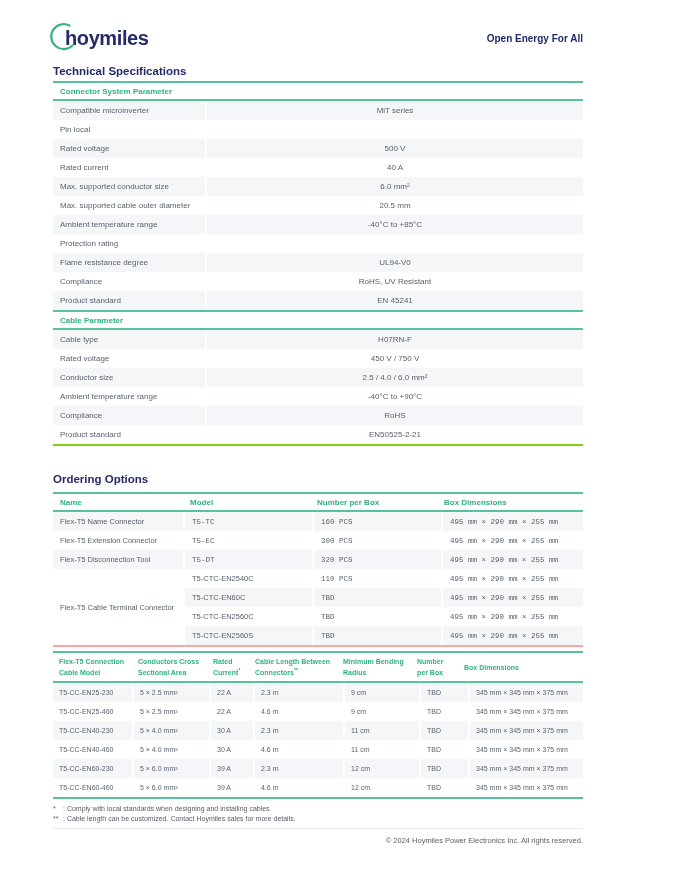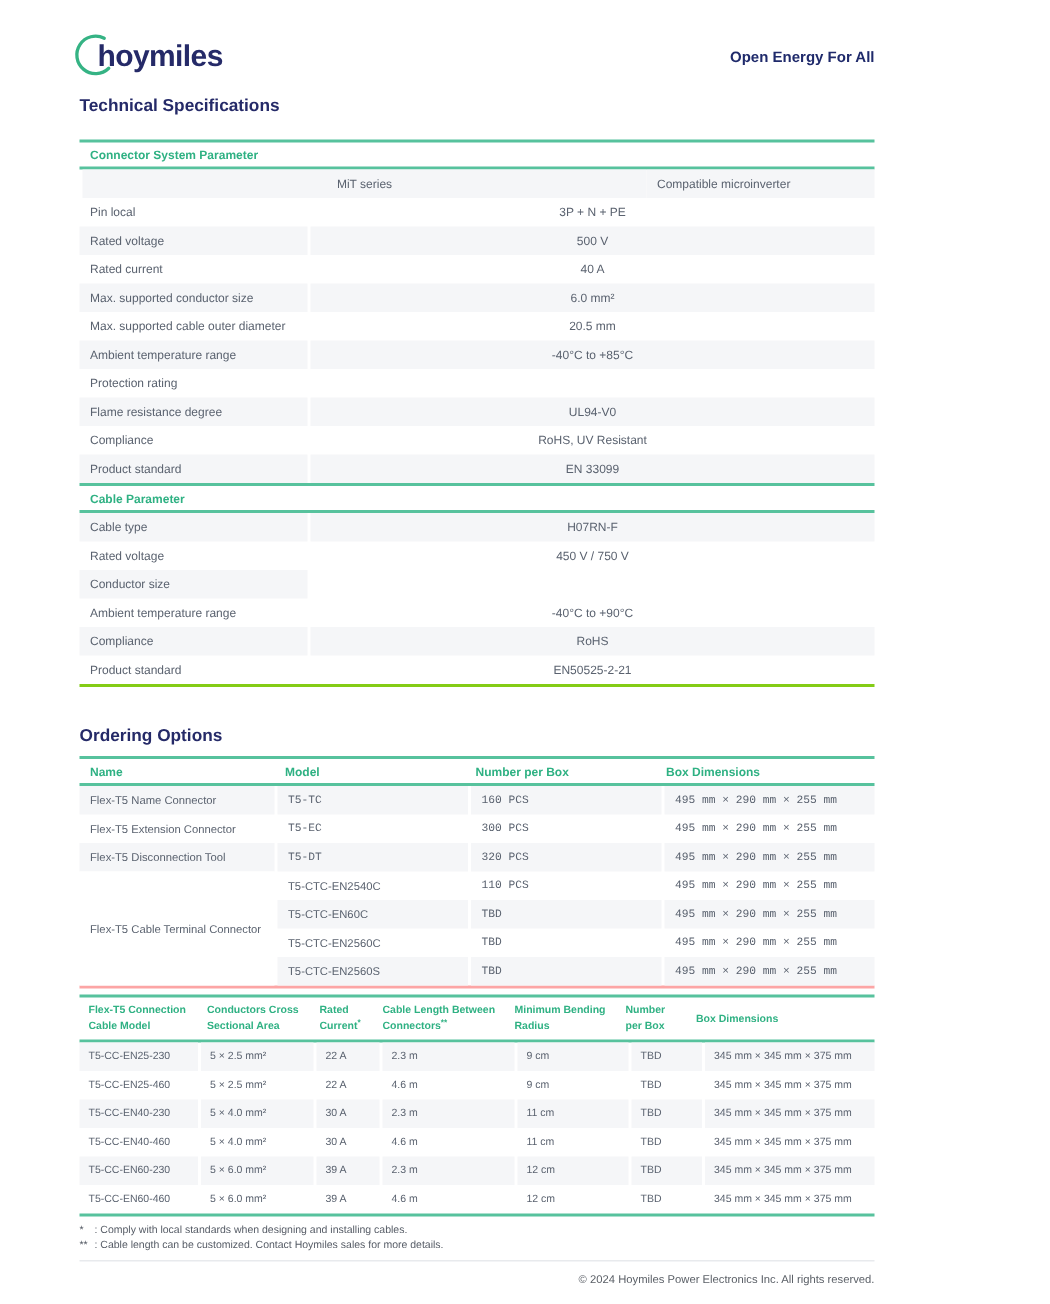--- a/index.html
+++ b/index.html
@@ -10,21 +10,21 @@
 
   
   .hdr { display:flex; justify-content:space-between; align-items:center; padding-top:24px; height:52px; }
   .logo { position:relative; padding-left:12px; height:30px; display:flex; align-items:center; }
   .logo-arc { position:absolute; left:-5px; top:-2px; }
   .logo-text { font-size:20px; font-weight:bold; color:#252a68; letter-spacing:-0.4px; }
   .slogan { font-size:10px; font-weight:bold; color:#1f2a6b; }
 
   
   .sec-title { font-size:11.5px; font-weight:bold; color:#252a68; }
-  .t1 { margin-top:13px; margin-bottom:16px; }
+  .t1 { margin-top:13px; margin-bottom:4px; }
   .t2 { margin-top:27px; margin-bottom:7px; }
 
   
   .sub-head { height:20px; display:flex; align-items:center; padding-left:7px;
               font-size:8px; font-weight:bold; color:#2fb183;
               border-top:2px solid #57c29d; border-bottom:2px solid #57c29d; }
   .spec-table { border-bottom:2px solid #84cc16; }
   .spec-row { display:flex; height:19px; }
   .spec-row .cell { display:flex; align-items:center; font-size:8px; color:#5a626f; }
   .spec-row .k { width:152px; padding-left:7px; }
@@ -84,26 +84,25 @@
       </div>
       <div class="slogan">Open Energy For All</div>
     </div>
 
     <div class="sec-title t1">Technical Specifications</div>
 
     <div class="spec-table">
       <div class="sub-head">Connector System Parameter</div>
       <div class="rows">
         <div class="spec-row">
+            <div class="cell k">Compatible microinverter</div>
             <div class="cell v">MiT series</div>
-            <div class="cell k">Compatible microinverter</div>
           </div>
         <div class="spec-row">
             <div class="cell k">Pin local</div>
-            <div class="cell v">3P + N + PE</div>
           </div>
         <div class="spec-row">
             <div class="cell k">Rated voltage</div>
             <div class="cell v">500 V</div>
           </div>
         <div class="spec-row">
             <div class="cell k">Rated current</div>
             <div class="cell v">40 A</div>
           </div>
         <div class="spec-row">
@@ -124,35 +123,36 @@
         <div class="spec-row">
             <div class="cell k">Flame resistance degree</div>
             <div class="cell v">UL94-V0</div>
           </div>
         <div class="spec-row">
             <div class="cell k">Compliance</div>
             <div class="cell v">RoHS, UV Resistant</div>
           </div>
         <div class="spec-row">
             <div class="cell k">Product standard</div>
-            <div class="cell v">EN 33099</div>
+            <div class="cell v">EN 45241</div>
           </div>
       </div>
       <div class="sub-head">Cable Parameter</div>
       <div class="rows">
         <div class="spec-row">
             <div class="cell k">Cable type</div>
             <div class="cell v">H07RN-F</div>
           </div>
         <div class="spec-row">
             <div class="cell k">Rated voltage</div>
             <div class="cell v">450 V / 750 V</div>
           </div>
         <div class="spec-row">
             <div class="cell k">Conductor size</div>
+            <div class="cell v">2.5 / 4.0 / 6.0 mm²</div>
           </div>
         <div class="spec-row">
             <div class="cell k">Ambient temperature range</div>
             <div class="cell v">-40°C to +90°C</div>
           </div>
         <div class="spec-row">
             <div class="cell k">Compliance</div>
             <div class="cell v">RoHS</div>
           </div>
         <div class="spec-row">

